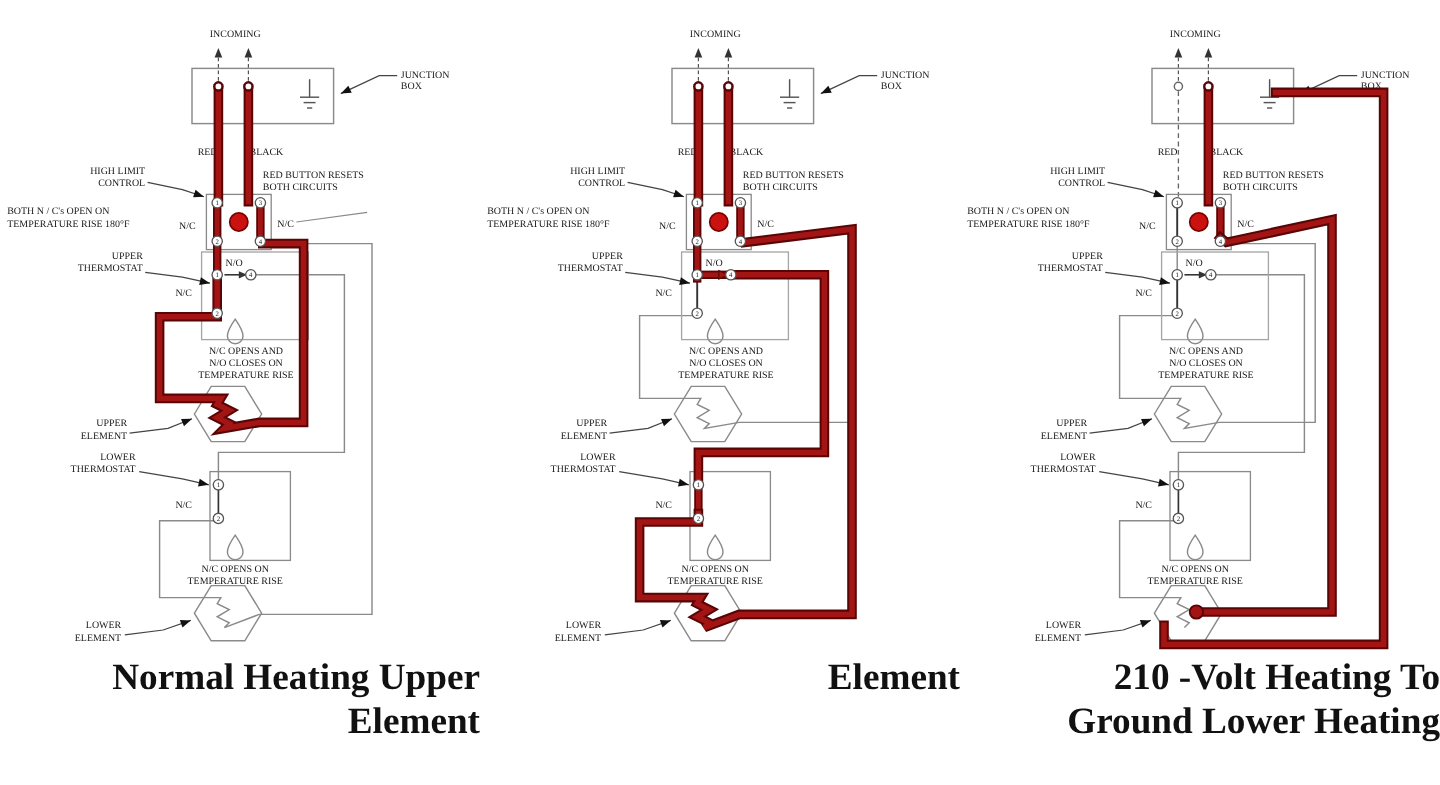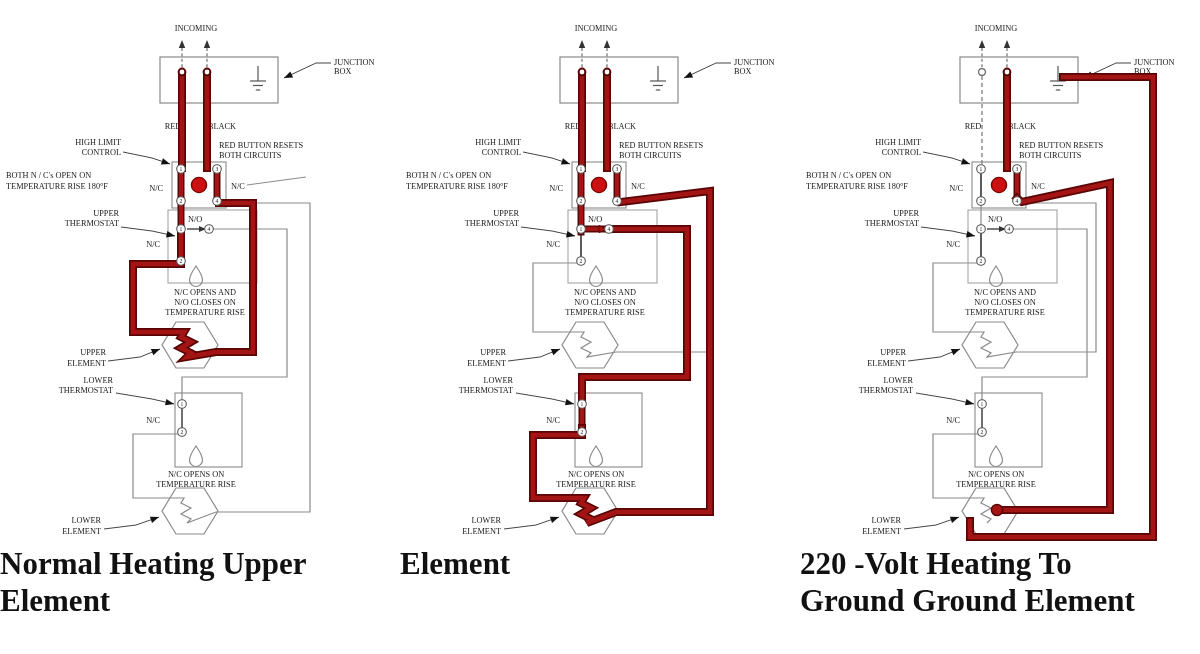--- a/index.html
+++ b/index.html
@@ -1,21 +1,21 @@
 <!DOCTYPE html>
 <html><head>
 <meta charset="utf-8">
 <style>
   html,body{margin:0;padding:0;background:#fff;}
   .page{width:1200px;height:654px;background:#fff;overflow:hidden;display:flex;
         font-family:"Liberation Serif","DejaVu Serif",serif;}
   .col{width:400px;flex:0 0 400px;display:flex;flex-direction:column;align-items:center;}
   svg.circuit{display:block;width:400px;height:552px;}
   svg text{font-family:"Liberation Serif","DejaVu Serif",serif;fill:#1a1a1a;}
-  .caption{margin-top:-6px;text-align:left;font-weight:bold;font-size:31px;
+  .caption{margin-top:-6px;text-align:right;font-weight:bold;font-size:31px;
            line-height:1.18;color:#111;width:400px;}
 </style>
 </head>
 <body>
 
 <div class="page">
   <div class="col">
     <svg class="circuit" id="svg1" viewBox="0 0 400 552">
         <rect x="160" y="57" width="118" height="46" fill="none" stroke="#8a8a8a" stroke-width="1.2"></rect>
         <polyline points="258,66 258,81" fill="none" stroke="#555" stroke-width="1.2" stroke-linecap="butt" stroke-linejoin="miter" stroke-dasharray="none"></polyline>
@@ -319,17 +319,17 @@
         <text x="106" y="366" text-anchor="end" font-size="8.3">ELEMENT</text>
         <text x="113" y="383" text-anchor="end" font-size="8.3">LOWER</text>
         <text x="113" y="393" text-anchor="end" font-size="8.3">THERMOSTAT</text>
         <text x="160" y="423" text-anchor="end" font-size="8.3">N/C</text>
         <text x="196" y="477" text-anchor="middle" font-size="8.3">N/C OPENS ON</text>
         <text x="196" y="487" text-anchor="middle" font-size="8.3">TEMPERATURE RISE</text>
         <text x="101" y="523" text-anchor="end" font-size="8.3">LOWER</text>
         <text x="101" y="534" text-anchor="end" font-size="8.3">ELEMENT</text>
       </svg>
     <div class="caption">
-      <div>220 -Volt Heating To</div>
-      <div>Ground Ground Element</div>
+      <div>210 -Volt Heating To</div>
+      <div>Ground Lower Heating</div>
     </div>
   </div>
 </div>
 
 </body></html>

